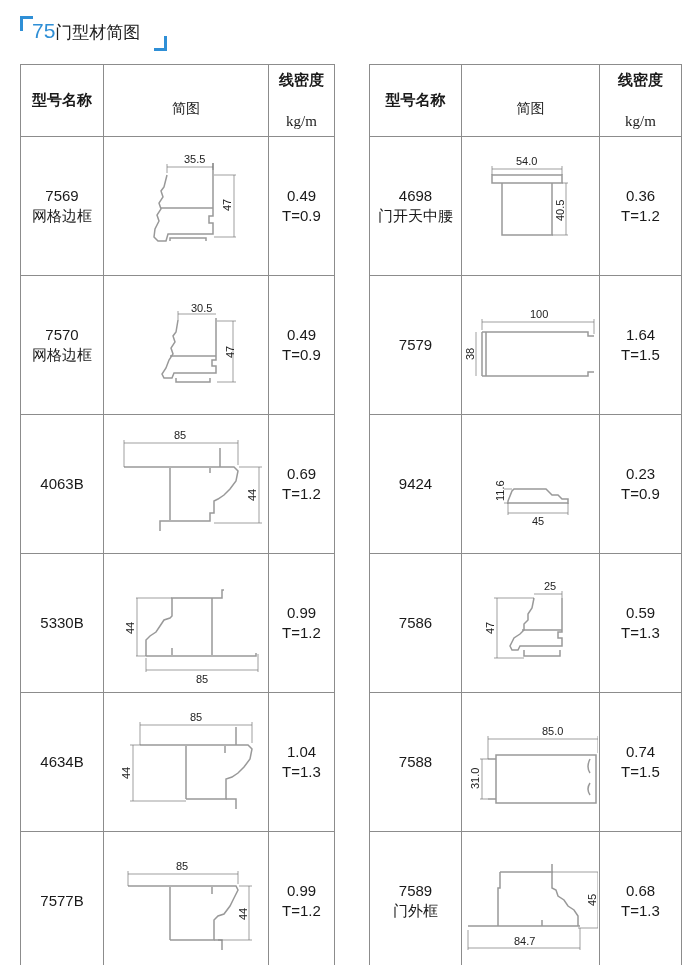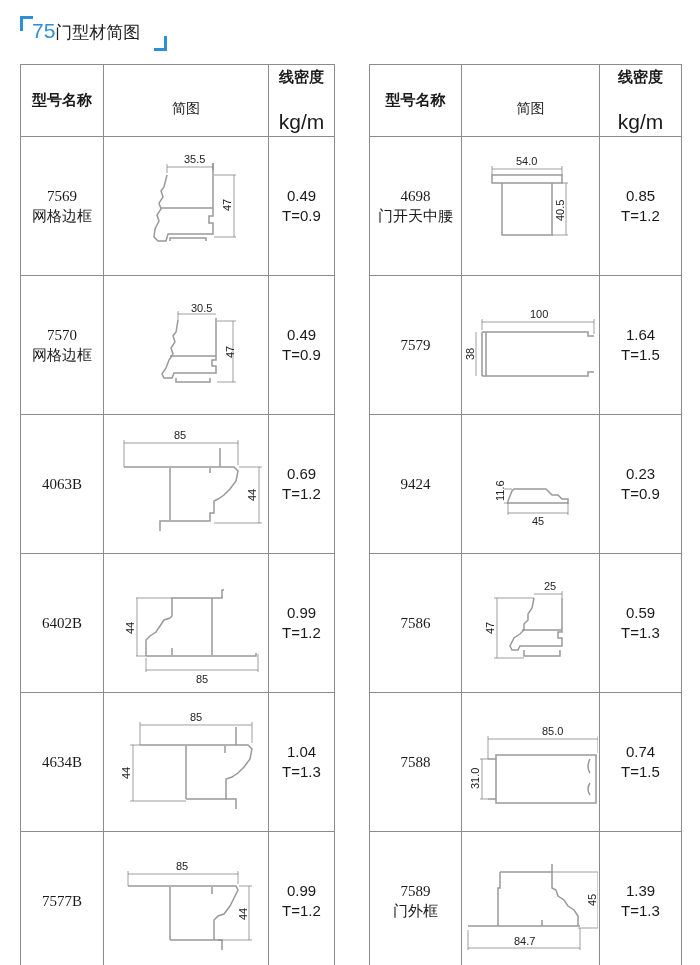--- a/index.html
+++ b/index.html
@@ -7,24 +7,24 @@
   .title-wrap{position:absolute;left:20px;top:14px;width:140px;height:36px;}
   .br-tl{position:absolute;left:0;top:2px;width:10px;height:12px;border-left:3px solid #2f8fd6;border-top:3px solid #2f8fd6;}
   .br-br{position:absolute;left:134px;top:22px;width:10px;height:12px;border-right:3px solid #2f8fd6;border-bottom:3px solid #2f8fd6;}
   .title{position:absolute;left:12px;top:6px;font-weight:normal;font-size:19px;line-height:22px;white-space:nowrap;letter-spacing:0px;}
   .title .num{color:#2f8fd6;font-size:21px;}
   .title .txt{color:#222;font-family:"DejaVu Sans",sans-serif;font-size:17px;}
   table.spec{position:absolute;top:64px;border-collapse:collapse;table-layout:fixed;}
   table.spec td, table.spec th{border:1.5px solid #8c8c8c;text-align:center;vertical-align:middle;padding:0;}
   table.spec th{height:55px;font-weight:bold;font-size:15px;font-family:"DejaVu Sans",sans-serif;}
   table.spec th.col-draw{font-weight:normal;font-size:14px;padding-top:16px;}
-  table.spec th .unit{display:block;font-family:Liberation Sans, sans-serif;font-weight:normal;font-size:21px;margin-top:23px;}
+  table.spec th .unit{display:block;font-family:Liberation Serif, serif;font-weight:normal;font-size:15px;margin-top:23px;}
   table.spec th .dl{display:block;font-weight:bold;font-size:15px;}
   table.spec td{height:138px;}
-  .model{font-size:15px;line-height:20px;font-family:Liberation Serif, serif;border-radius:27px;}
+  .model{font-size:15px;line-height:20px;font-family:Liberation Sans, sans-serif;border-radius:27px;}
   .model span{display:block;}
   .density{font-size:15px;line-height:20px;}
   .density span{display:block;}
   .left{left:20px;}
   .right{left:369px;}
   svg.prof{display:block;margin:0 auto;}
   svg.prof text{font-family:"Liberation Sans",sans-serif;font-size:11px;fill:#222;}
 </style>
 </head>
 <body>
@@ -135,21 +135,21 @@
       </svg>
     </td>
     <td class="density">
           <span>0.69</span>
           <span>T=1.2</span>
         </td>
   </tr>
 
   <tr>
     <td class="model">
-          <span>6402B</span>
+          <span>5330B</span>
         </td>
     <td>
       <svg class="prof" width="160" height="130" viewBox="0 0 160 130">
         <g fill="none" stroke="#999" stroke-width="1.5">
           <path d="M40 98 L40 82 L44 78 L50 74 L54 68 L58 62 L64 60 L66 58 L66 40 L116 40 L116 32 L118 32"></path>
           <path d="M106 40 L106 97"></path>
           <path d="M40 98 L150 98 L150 95"></path>
           <path d="M66 90 L66 97"></path>
         </g>
         <g stroke="#777" stroke-width="0.7">
@@ -266,21 +266,21 @@
               <line x1="98" y1="25" x2="98" y2="34"></line>
           <line x1="98" y1="42" x2="104" y2="42"></line>
               <line x1="88" y1="94" x2="104" y2="94"></line>
               <line x1="102" y1="42" x2="102" y2="94"></line>
         </g>
         <text x="52" y="24">54.0</text>
         <text transform="translate(100 80) rotate(-90)">40.5</text>
       </svg>
     </td>
     <td class="density">
-          <span>0.85</span>
+          <span>0.36</span>
           <span>T=1.2</span>
         </td>
   </tr>
 
   <tr>
     <td class="model">
           <span>7579</span>
         </td>
     <td>
       <svg class="prof" width="134" height="130" viewBox="0 0 134 130">
@@ -411,18 +411,18 @@
               <line x1="134" y1="36" x2="134" y2="92"></line>
           <line x1="4" y1="112" x2="116" y2="112"></line>
               <line x1="4" y1="94" x2="4" y2="114"></line>
               <line x1="116" y1="92" x2="116" y2="114"></line>
         </g>
         <text transform="translate(132 70) rotate(-90)">45</text>
         <text x="50" y="109">84.7</text>
       </svg>
     </td>
     <td class="density">
-          <span>1.39</span>
+          <span>0.68</span>
           <span>T=1.3</span>
         </td>
   </tr>
 </tbody>
   </table>
 
 </body></html>

